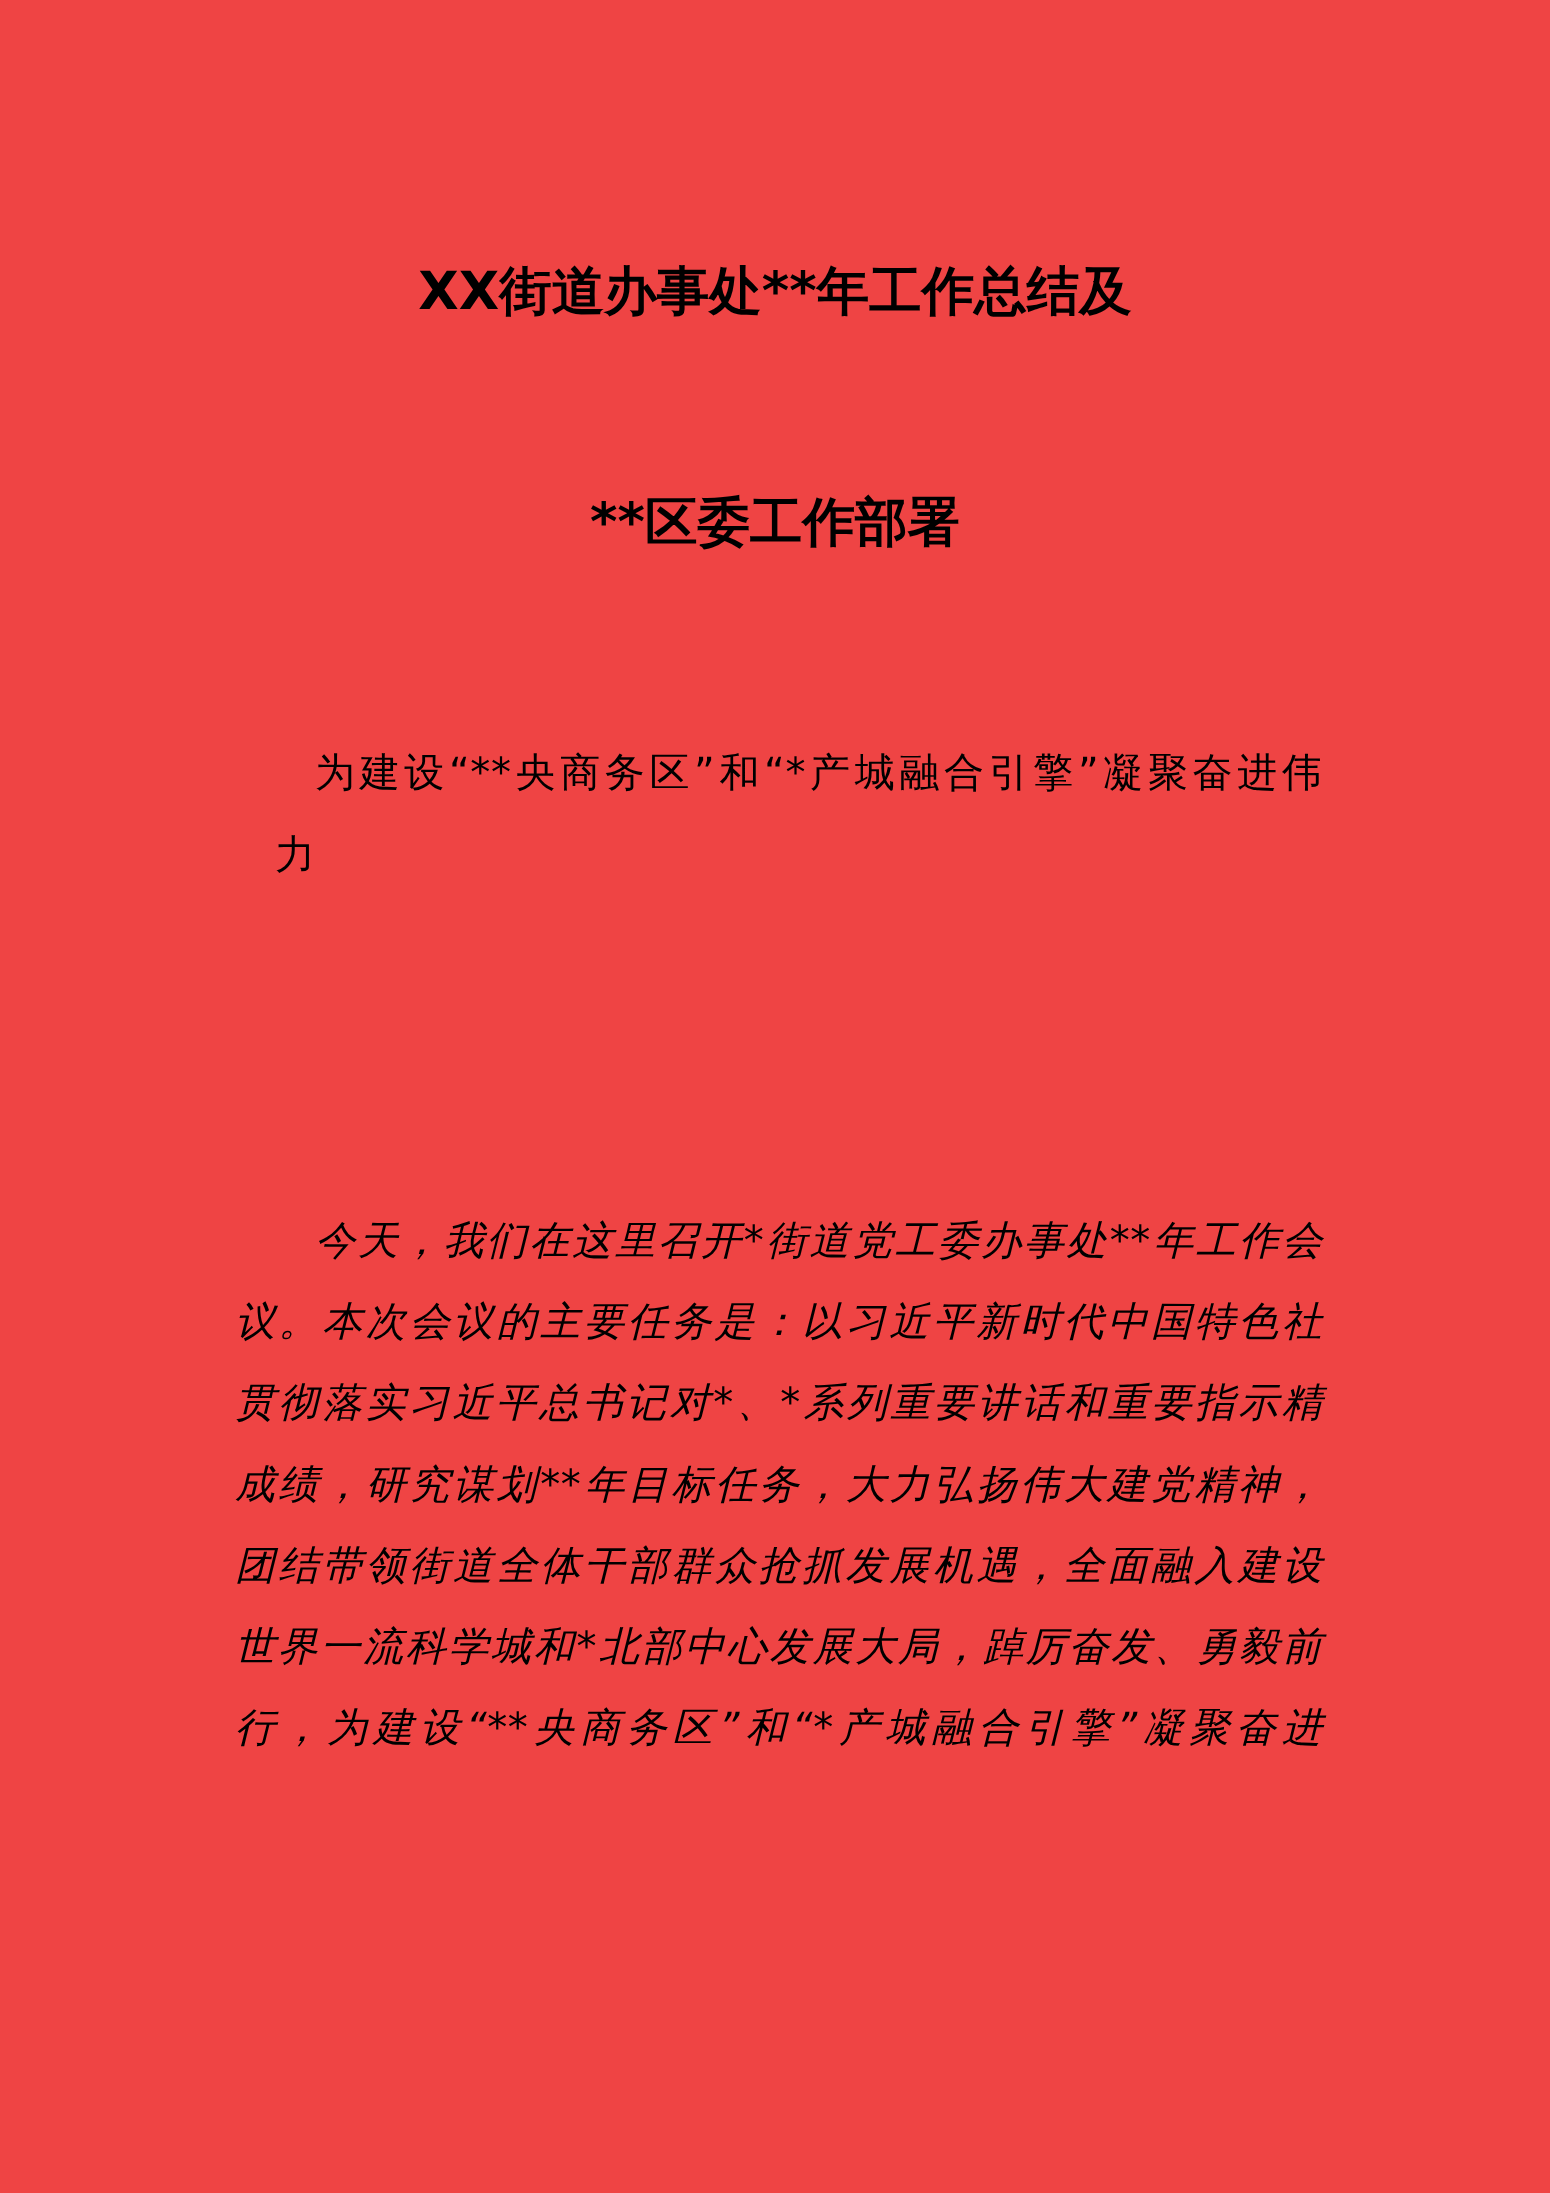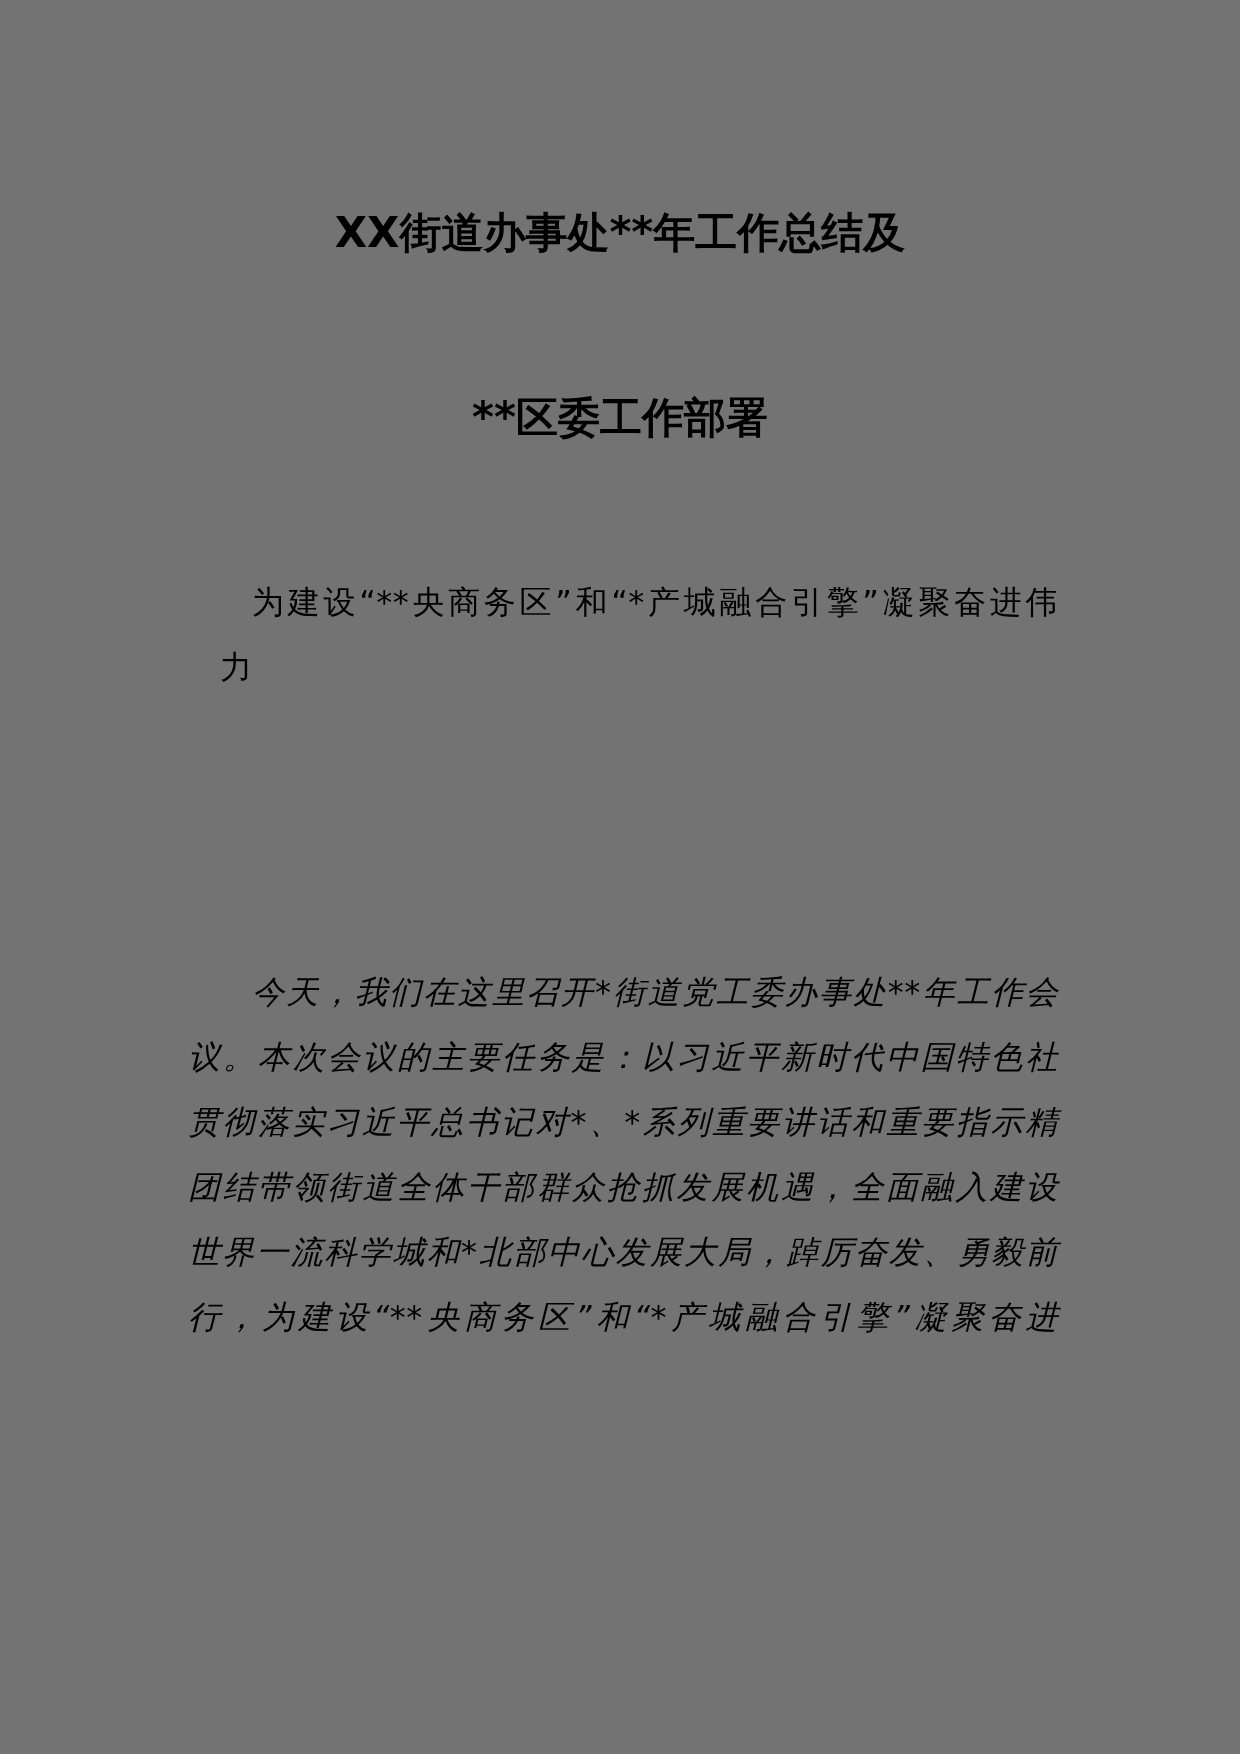--- a/index.html
+++ b/index.html
@@ -14,21 +14,21 @@
       overflow: hidden;
       color: #000000;
       font-family: "DejaVu Sans", "Liberation Sans", sans-serif;
     }
     .page {
       position: absolute;
       left: 0;
       top: 0;
       width: 1240px;
       height: 1754px;
-      background: #737373;
+      background: #ef4444;
     }
     .title {
       position: absolute;
       left: 0;
       width: 1240px;
       text-align: center;
       font-weight: bold;
       font-size: 42px;
       line-height: 56px;
       letter-spacing: 0px;
@@ -38,21 +38,21 @@
 
     .body-text {
       position: absolute;
       left: 188px;
       width: 870px;
       font-size: 32px;
       line-height: 65px;
       letter-spacing: 0.5px;
     }
     .subtitle {
-      top: 570px;
+      top: 586px;
       text-indent: 32px;
     }
     .greeting {
       top: 830px;
     }
     .paragraph {
       top: 960px;
       text-indent: 64px;
       text-align: justify;
     }
@@ -86,18 +86,19 @@
   <div class="body-text subtitle">
     <span class="line first">为建设“**央商务区”和“*产城融合引擎”凝聚奋进伟</span>
     <span class="line">力</span>
   </div>
 
 
   <div class="body-text paragraph" style="text-indent:0;font-style:italic;">
     <span class="line first">今天，我们在这里召开*街道党工委办事处**年工作会</span>
     <span class="line">议。本次会议的主要任务是：以习近平新时代中国特色社</span>
     <span class="line">贯彻落实习近平总书记对*、*系列重要讲话和重要指示精</span>
+    <span class="line">成绩，研究谋划**年目标任务，大力弘扬伟大建党精神，</span>
     <span class="line">团结带领街道全体干部群众抢抓发展机遇，全面融入建设</span>
     <span class="line">世界一流科学城和*北部中心发展大局，踔厉奋发、勇毅前</span>
     <span class="line">行，为建设“**央商务区”和“*产城融合引擎”凝聚奋进</span>
   </div>
 
 </div>
 
 </body></html>

